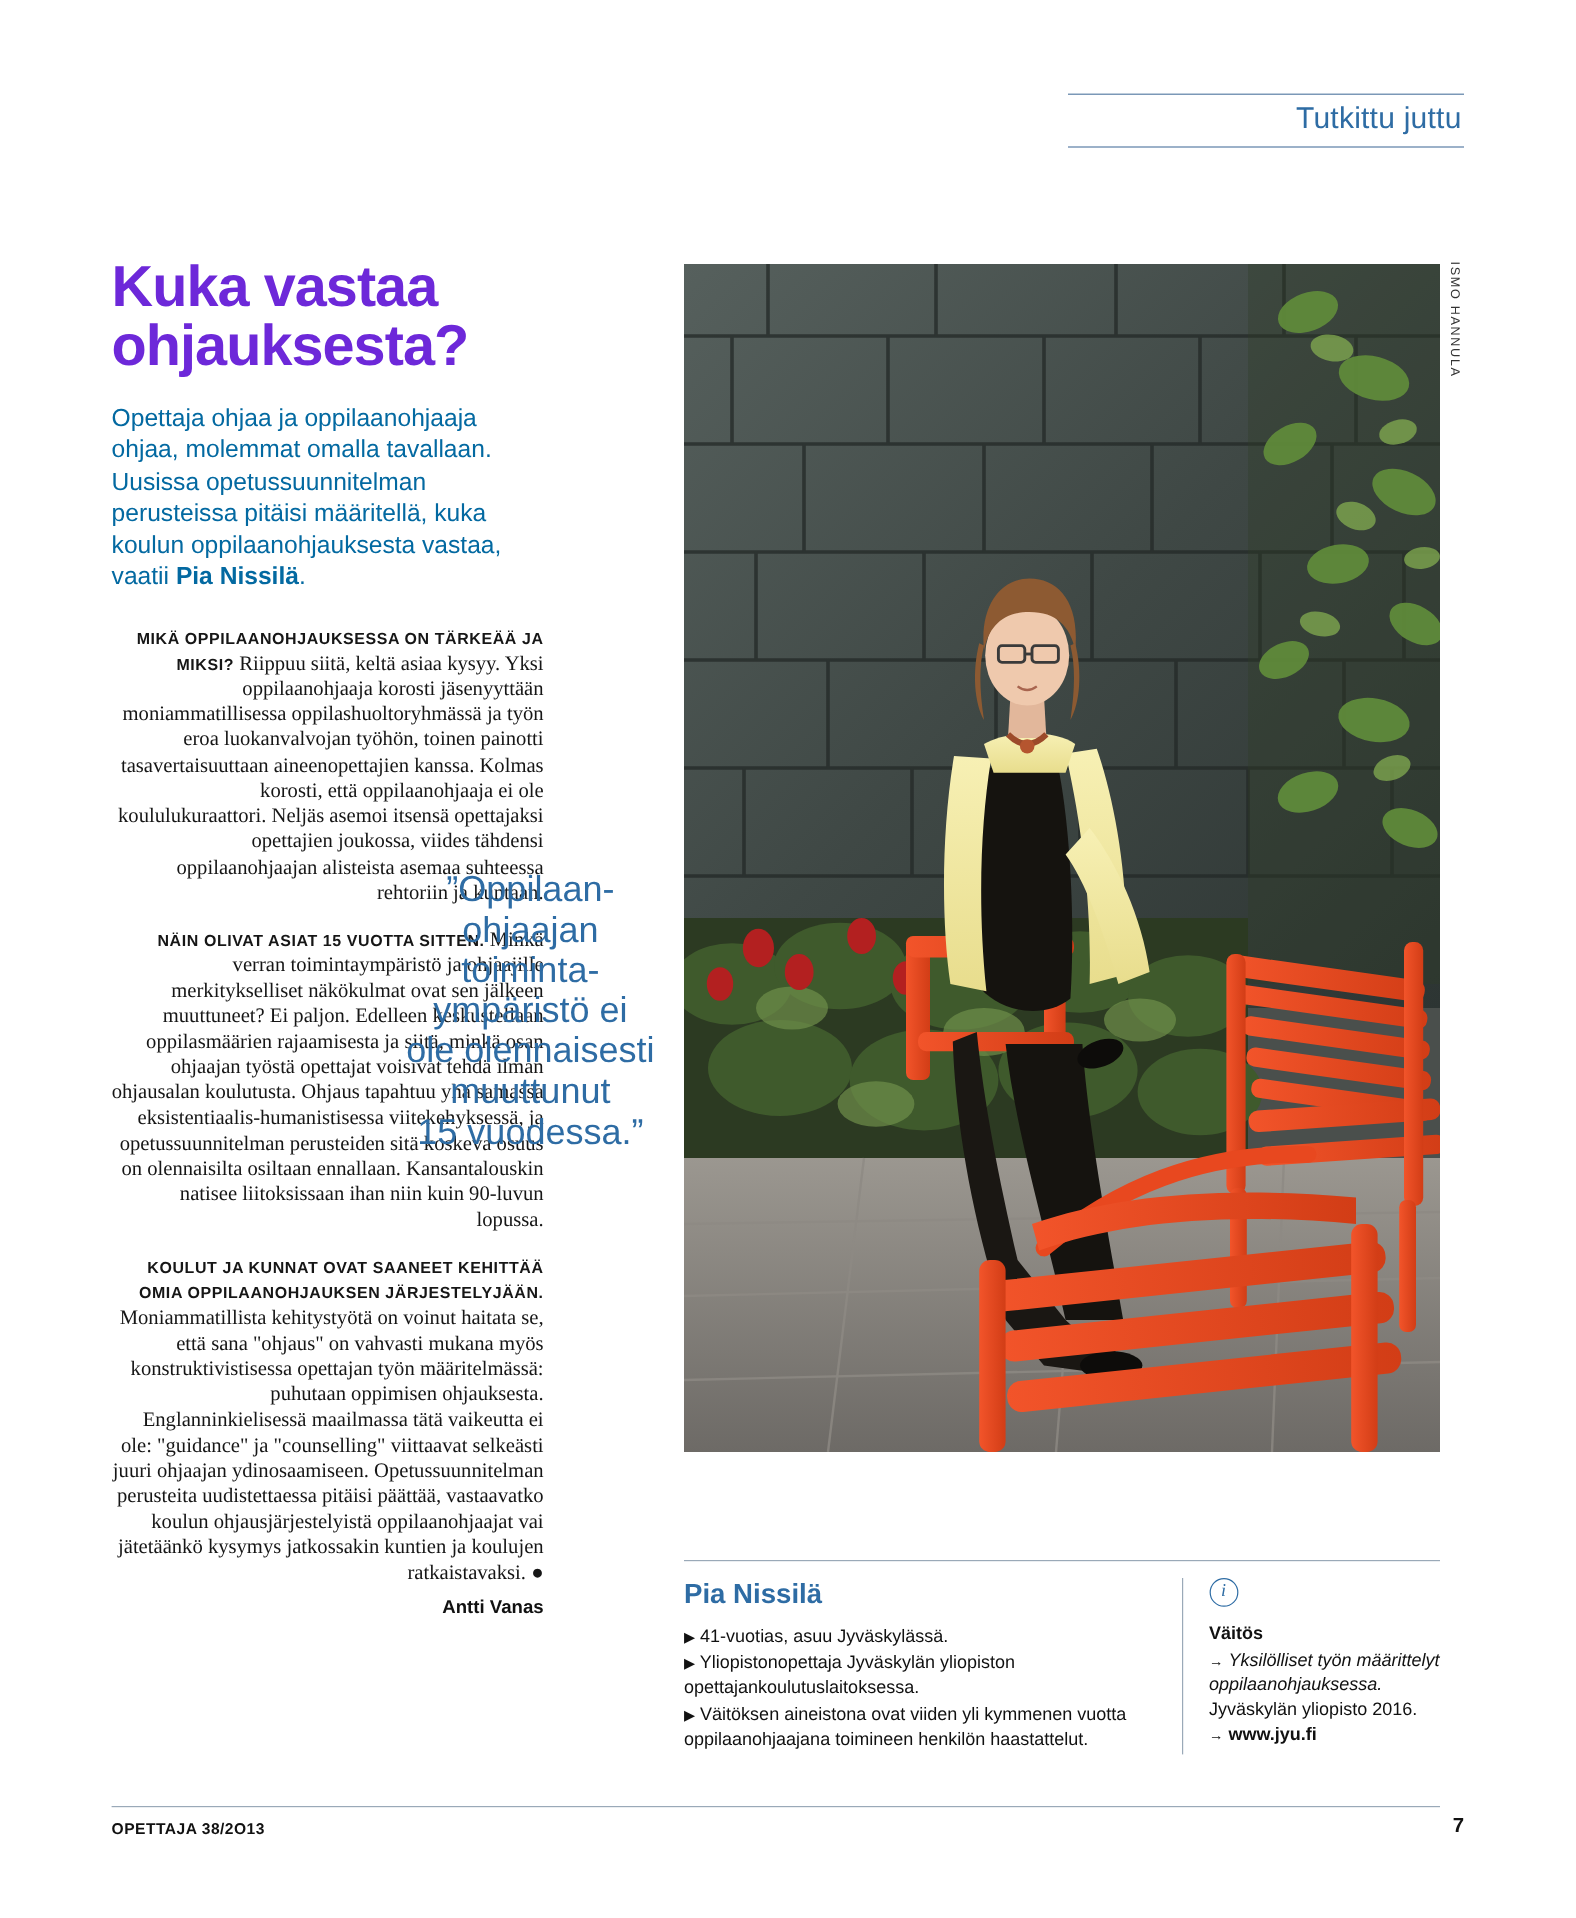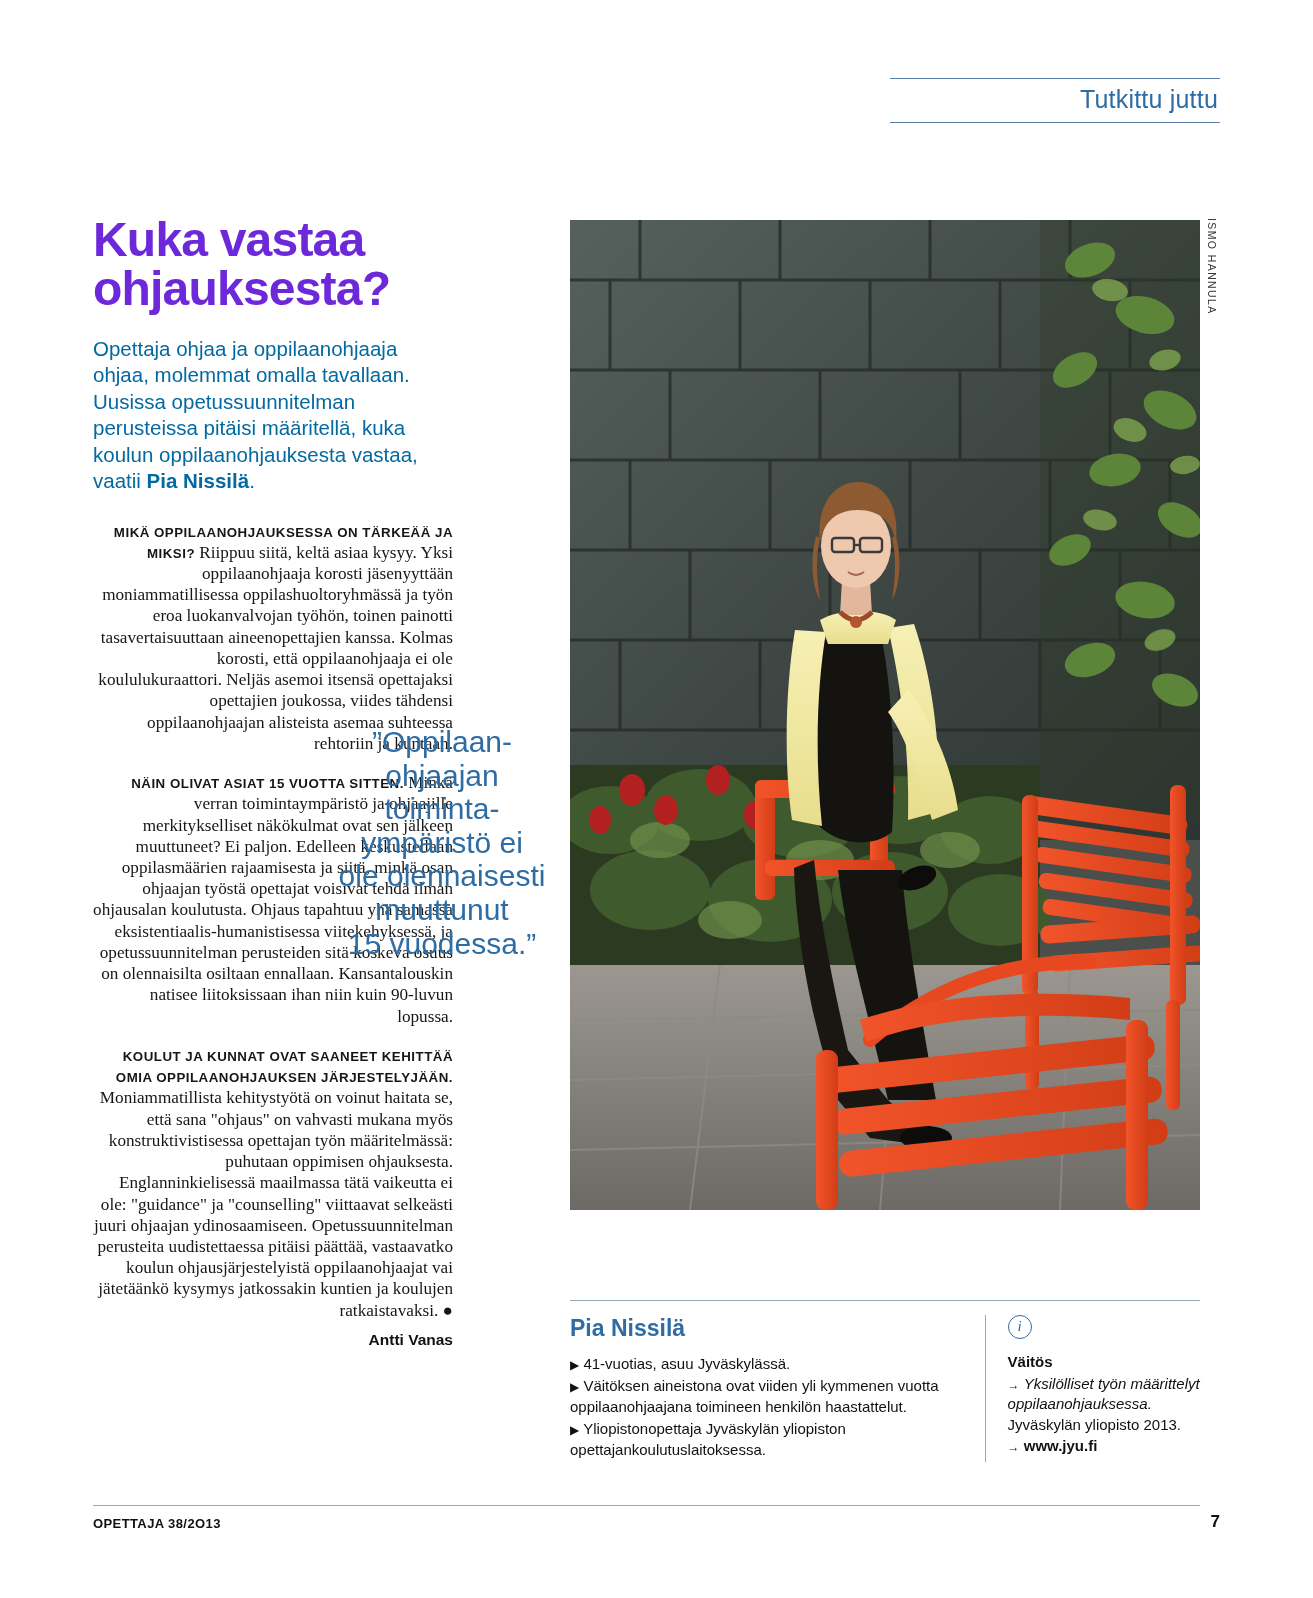--- a/index.html
+++ b/index.html
@@ -449,33 +449,33 @@
 
   <div class="factbox">
     <div class="fact-left">
       <div class="fact-title">Pia Nissilä</div>
       <div class="fact-item">
         <span class="arrow-mark">▶</span>
         <span>41-vuotias, asuu Jyväskylässä.</span>
       </div>
       <div class="fact-item">
         <span class="arrow-mark">▶</span>
-        <span>Väitöksen aineistona ovat viiden yli kymmenen vuotta oppilaanohjaajana toimineen henkilön haastattelut.</span>
+        <span>Yliopistonopettaja Jyväskylän yliopiston opettajankoulutuslaitoksessa.</span>
       </div>
       <div class="fact-item">
         <span class="arrow-mark">▶</span>
-        <span>Yliopistonopettaja Jyväskylän yliopiston opettajankoulutuslaitoksessa.</span>
+        <span>Väitöksen aineistona ovat viiden yli kymmenen vuotta oppilaanohjaajana toimineen henkilön haastattelut.</span>
       </div>
     </div>
     <div class="fact-right">
       <div class="info-icon">i</div>
       <div class="fact-sub">Väitös</div>
       <div class="fact-ref">
         <span class="arrow-mark">→</span>
-        <i>Yksilölliset työn määrittelyt oppilaanohjauksessa.</i><span> Jyväskylän yliopisto 2013.</span>
+        <i>Yksilölliset työn määrittelyt oppilaanohjauksessa.</i><span> Jyväskylän yliopisto 2016.</span>
       </div>
       <div class="fact-link">
         <span class="arrow-mark">→</span>
         <span>www.jyu.fi</span>
       </div>
     </div>
   </div>
 
   <div class="footer-rule"></div>
   <div class="footer-left">OPETTAJA 38/2O13</div>

